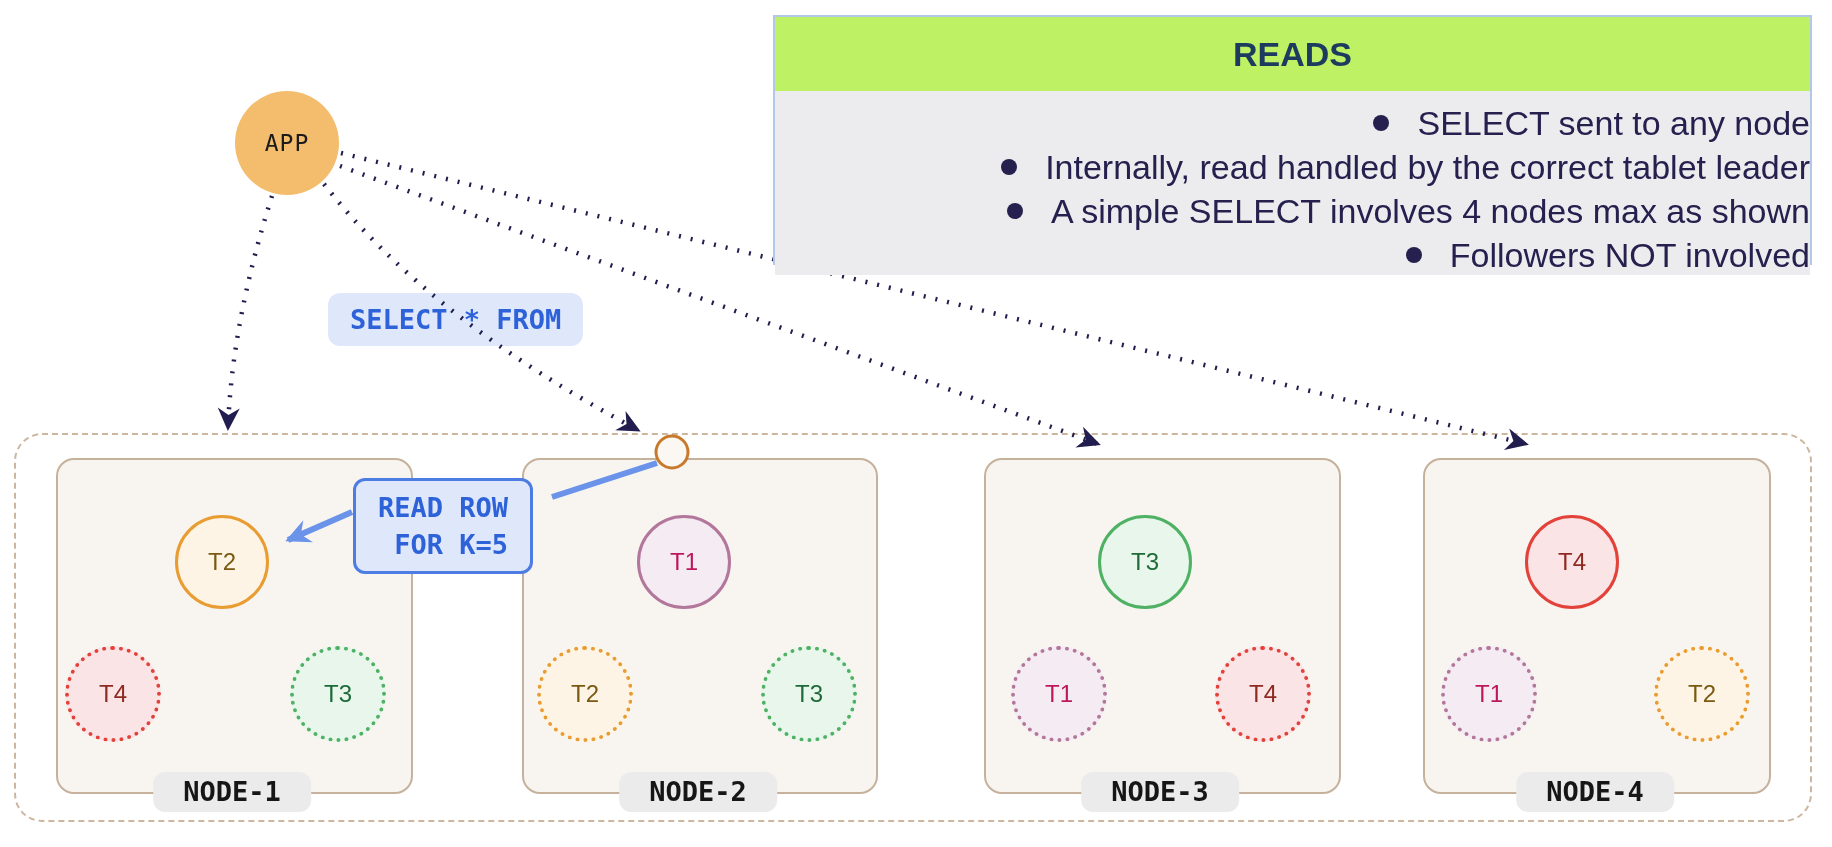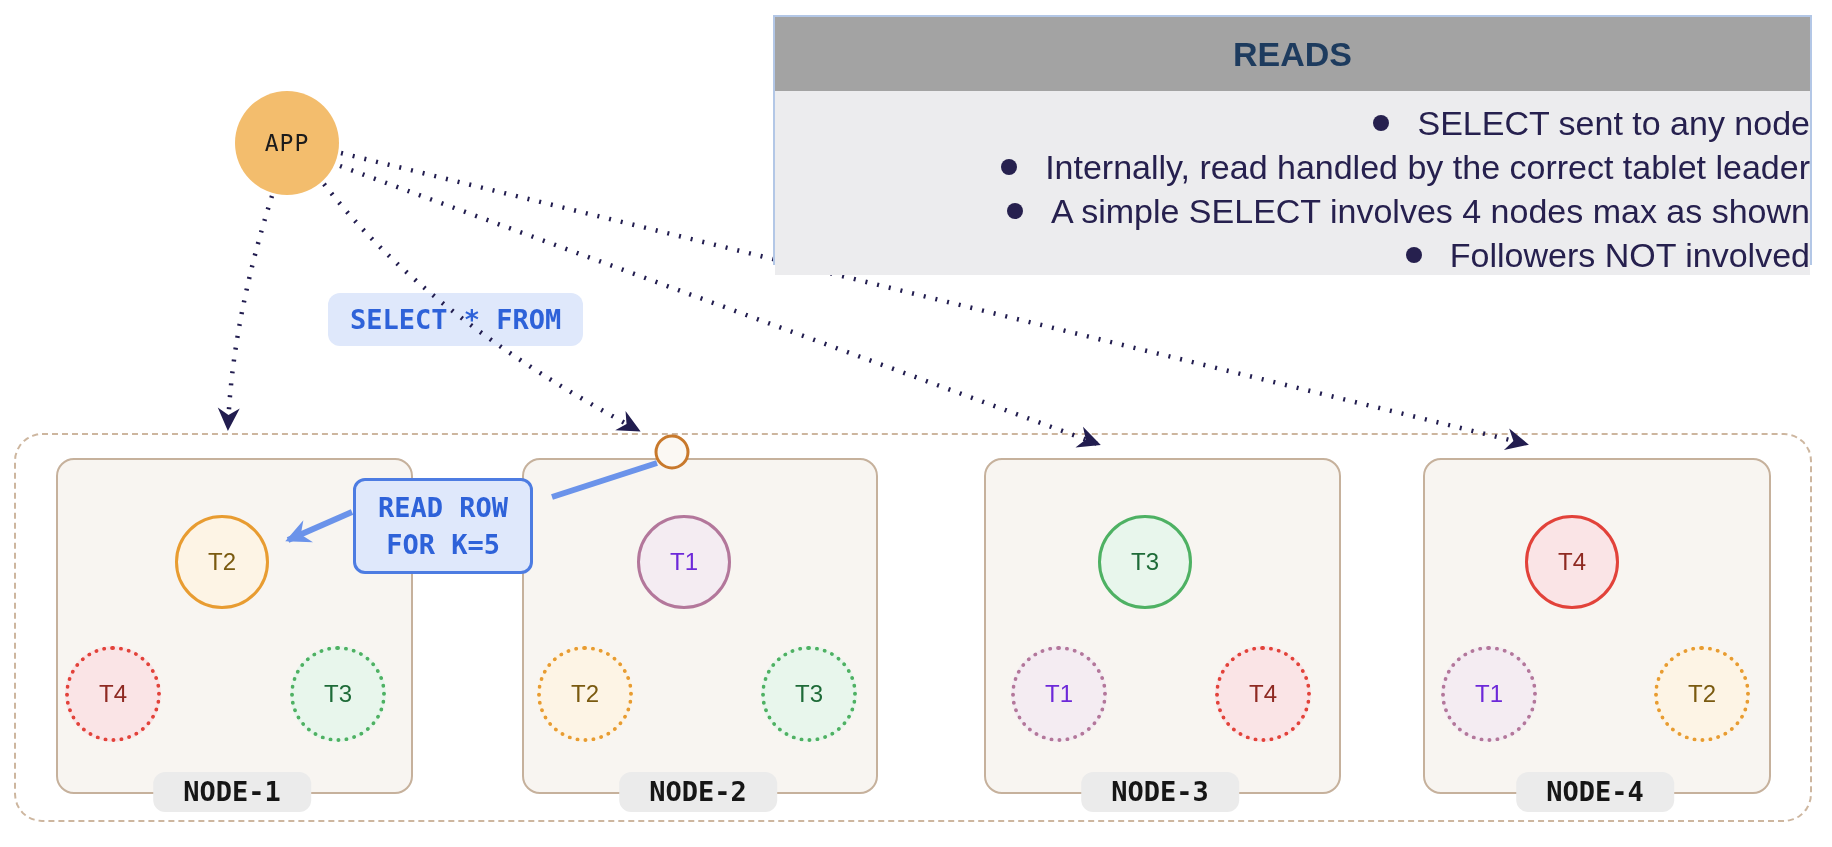--- a/index.html
+++ b/index.html
@@ -19,43 +19,43 @@
         white-space:nowrap;z-index:2;margin-top:10px;}
 
   
   .tablet{position:absolute;border-radius:50%;display:flex;align-items:center;justify-content:center;
           font-size:24px;font-weight:400;z-index:2;box-sizing:border-box;}
   .leader{width:94px;height:94px;top:515px;border-style:solid;border-width:3px;}
   .follower{width:96px;height:96px;top:646px;border-style:dotted;border-width:4px;}
   .c-orange{border-color:#e89c31;background:#fdf4e5;color:#7a5a10;}
   .c-red{border-color:#e2423a;background:#fae4e6;color:#8e2a22;}
   .c-green{border-color:#4eb163;background:#e8f6ec;color:#1e6b38;}
-  .c-purple{border-color:#b3779b;background:#f4ecf2;color:#6d28d9;text-align:right;}
+  .c-purple{border-color:#b3779b;background:#f4ecf2;color:#be185d;text-align:right;}
 
   
   .app{position:absolute;left:235px;top:91px;width:104px;height:104px;border-radius:50%;
        background:#f3bd6d;display:flex;align-items:center;justify-content:center;
        font-family:"DejaVu Sans Mono",monospace;font-weight:normal;font-size:23px;color:#1b1b1b;
        letter-spacing:1px;z-index:2;}
 
   
   .sqllabel{position:absolute;background:#dfe8fb;border-radius:12px;padding:8px 22px;
             font-family:"DejaVu Sans Mono",monospace;font-weight:bold;font-size:27px;line-height:37px;
-            color:#2e62d9;text-align:center;white-space:nowrap;z-index:2;}
+            color:#2e62d9;text-align:right;white-space:nowrap;z-index:2;}
   #select-label{left:328px;top:293px;}
   #readrow-label{left:353px;top:478px;border:3px solid #4d7ce2;}
 
   
   #arrows{position:absolute;left:0;top:0;z-index:3;pointer-events:none;}
 
   
   .panel{position:absolute;left:773px;top:15px;width:1039px;height:250px;
          border:2px solid #b3c7e6;background:#ffffff;z-index:4;box-sizing:border-box;}
   .panel-title{height:74px;line-height:74px;text-align:center;font-size:34px;font-weight:600;
-               color:#1d3b5e;background:#a3a3a3;}
+               color:#1d3b5e;background:#bef264;}
   .panel-body{background:#ececee;height:174px;padding:10px 0 0 0;}
   .panel-item{display:flex;align-items:center;height:44px;font-size:34px;color:#26204e;justify-content:flex-end;}
   .bullet{width:16px;height:16px;border-radius:50%;background:#26204e;margin:0 28px 0 44px;flex:none;}
 </style>
 </head>
 <body>
 
 <div id="canvas">
 
   <div class="cluster"></div>

